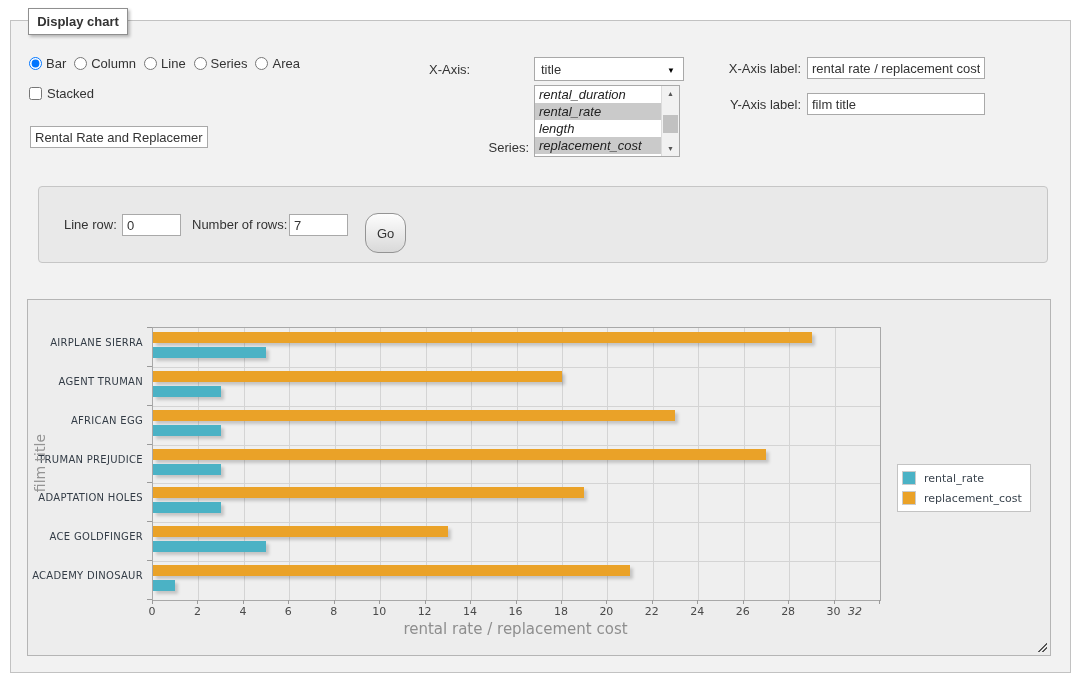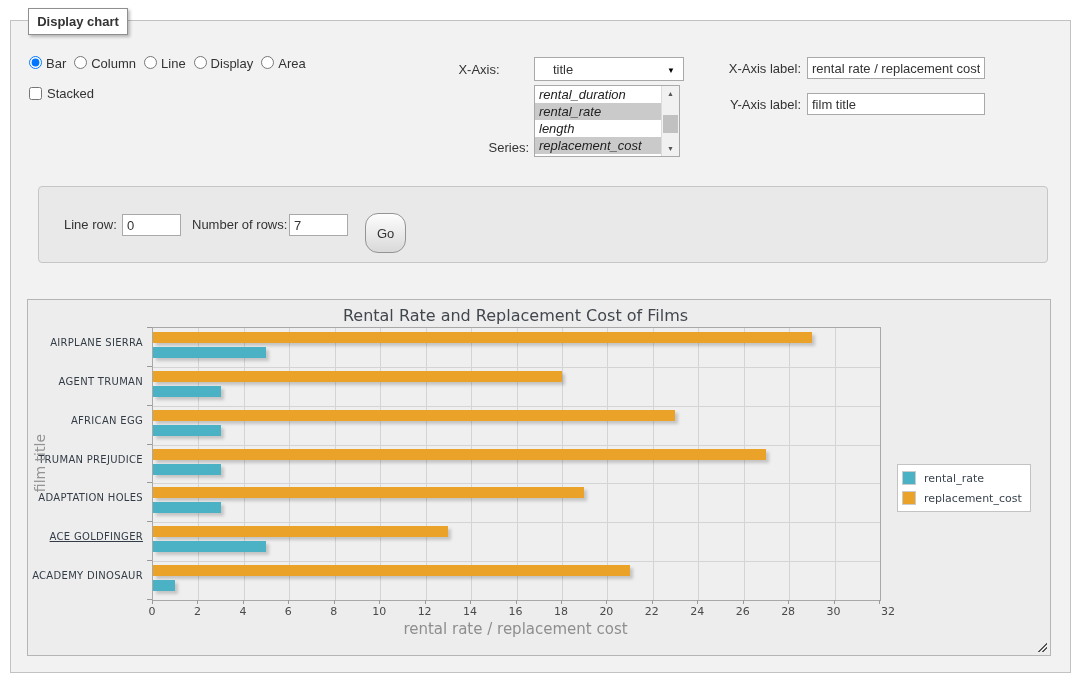--- a/index.html
+++ b/index.html
@@ -6,35 +6,35 @@
   .page{position:relative;width:1081px;height:681px;background:#fff;overflow:hidden;
         font-family:"Liberation Sans",sans-serif;font-size:13px;color:#333;}
   
   .panel{position:absolute;left:10px;top:20px;width:1059px;height:651px;
          background:#f2f2f2;border:1px solid #c2c2c2;}
   .legend-box{position:absolute;left:28px;top:8px;width:98px;height:25px;z-index:3;
               background:#fff;border:1px solid #8f8f8f;box-shadow:2px 2px 3px rgba(0,0,0,.25);
               font-weight:bold;font-size:13px;color:#333;text-align:center;line-height:25px;}
   
   .radio-row{position:absolute;left:18px;top:33px;height:18px;display:flex;align-items:center;}
-  .radio-item{display:flex;align-items:flex-start;margin-right:8px;}
+  .radio-item{display:flex;align-items:center;margin-right:8px;}
   .radio-item input{margin:0 4px 0 0;}
   .stacked-row{position:absolute;left:18px;top:65px;display:flex;align-items:center;}
   .stacked-row input{margin:0 5px 0 0;}
   .txt{border:1px solid #a9a9a9;background:#fff;height:20px;font:13px "Liberation Sans",sans-serif;
        color:#333;padding:0 4px;box-sizing:content-box;}
   .title-input{position:absolute;left:19px;top:105px;width:168px;}
   .lbl{position:absolute;color:#333;}
-  .lbl-xaxis{left:418px;top:41px;width:100px;text-align:center;}
+  .lbl-xaxis{left:418px;top:41px;width:100px;text-align:left;}
   .lbl-series{left:418px;top:119px;width:100px;text-align:right;}
   .lbl-xaxislabel{left:686px;top:40px;width:104px;text-align:right;}
   .lbl-yaxislabel{left:686px;top:76px;width:104px;text-align:right;}
   .fakeselect{position:absolute;left:523px;top:36px;width:150px;height:24px;background:#fff;
               border:1px solid #a9a9a9;box-sizing:border-box;display:flex;align-items:center;
-              padding-left:18px;cursor:default;}
+              padding-left:6px;cursor:default;}
   .fakeselect .arrow{position:absolute;right:8px;top:8px;font-size:8px;color:#000;}
   .listbox{position:absolute;left:523px;top:64px;width:146px;height:72px;background:#fff;
            border:1px solid #a9a9a9;box-sizing:border-box;overflow:hidden;}
   .opt{height:17px;line-height:17px;padding-left:4px;white-space:nowrap;color:#222;width:124px;font-style:italic;}
   .opt.sel{background:#cacaca;}
   .sb{position:absolute;top:0;right:0;bottom:0;width:17px;background:#f1f1f1;border-left:1px solid #dcdcdc;}
   .sb-btn{position:absolute;left:0;right:0;height:15px;display:flex;align-items:center;
           justify-content:center;font-size:7px;color:#555;}
   .sb-btn.up{top:0;}.sb-btn.down{bottom:0;}
   .sb-thumb{position:absolute;left:1px;right:1px;top:29px;height:18px;background:#c1c1c1;}
@@ -98,33 +98,34 @@
         <label class="radio-item">
           <input type="radio" name="ctype" style="">
           <span>Column</span>
         </label>
         <label class="radio-item">
           <input type="radio" name="ctype" style="">
           <span>Line</span>
         </label>
         <label class="radio-item">
           <input type="radio" name="ctype" style="">
-          <span>Display</span>
+          <span>Series</span>
         </label>
         <label class="radio-item">
           <input type="radio" name="ctype" style="">
           <span>Area</span>
         </label>
       </div>
 
     <div class="stacked-row">
       <input type="checkbox" id="stacked-cb" style="">
       <span>Stacked</span>
     </div>
 
+    <input class="txt title-input" value="Rental Rate and Replacemer" style="">
 
     <div class="lbl lbl-xaxis">X-Axis:</div>
     <div class="fakeselect">
       <span>title</span>
       <span class="arrow">▼</span>
     </div>
 
     <div class="lbl lbl-series">Series:</div>
     <div class="listbox">
       <div id="series-options">
@@ -148,21 +149,20 @@
 
     <div class="rows-box">
       <span class="lbl2 lbl-startrow" style="position:absolute;">Line row:</span>
       <input class="txt startrow-input" value="0" style="">
       <span class="lbl2 lbl-numrows" style="position:absolute;">Number of rows:</span>
       <input class="txt numrows-input" value="7" style="">
       <button class="go-btn">Go</button>
     </div>
 
     <div class="chart">
-      <div class="chart-title">Rental Rate and Replacement Cost of Films</div>
       <div class="plot" id="plot">
           <div class="vgrid" style="left: 6.25%;"></div>
           <div class="vgrid" style="left: 12.5%;"></div>
           <div class="vgrid" style="left: 18.75%;"></div>
           <div class="vgrid" style="left: 25%;"></div>
           <div class="vgrid" style="left: 31.25%;"></div>
           <div class="vgrid" style="left: 37.5%;"></div>
           <div class="vgrid" style="left: 43.75%;"></div>
           <div class="vgrid" style="left: 50%;"></div>
           <div class="vgrid" style="left: 56.25%;"></div>
@@ -197,21 +197,21 @@
           <div class="ycat" style="top: 37px;">AIRPLANE SIERRA</div>
           <div class="ystub" style="top: 27px;"></div>
           <div class="ycat" style="top: 75.8571px;">AGENT TRUMAN</div>
           <div class="ystub" style="top: 65.8571px;"></div>
           <div class="ycat" style="top: 114.714px;">AFRICAN EGG</div>
           <div class="ystub" style="top: 104.714px;"></div>
           <div class="ycat" style="top: 153.571px;">TRUMAN PREJUDICE</div>
           <div class="ystub" style="top: 143.571px;"></div>
           <div class="ycat" style="top: 192.429px;">ADAPTATION HOLES</div>
           <div class="ystub" style="top: 182.429px;"></div>
-          <div class="ycat" style="top: 231.286px; text-decoration: underline;">ACE GOLDFINGER</div>
+          <div class="ycat" style="top: 231.286px;">ACE GOLDFINGER</div>
           <div class="ystub" style="top: 221.286px;"></div>
           <div class="ycat" style="top: 270.143px;">ACADEMY DINOSAUR</div>
           <div class="ystub" style="top: 260.143px;"></div>
           <div class="ystub" style="top: 299px;"></div>
         </div>
       <div class="yaxis-title">
         <span>film title</span>
       </div>
       <div id="xticks">
           <div class="xtick" style="left: 124px;">0</div>
@@ -239,21 +239,21 @@
           <div class="xtick" style="left: 623.812px;">22</div>
           <div class="xstub" style="left: 623.812px;"></div>
           <div class="xtick" style="left: 669.25px;">24</div>
           <div class="xstub" style="left: 669.25px;"></div>
           <div class="xtick" style="left: 714.688px;">26</div>
           <div class="xstub" style="left: 714.688px;"></div>
           <div class="xtick" style="left: 760.125px;">28</div>
           <div class="xstub" style="left: 760.125px;"></div>
           <div class="xtick" style="left: 805.562px;">30</div>
           <div class="xstub" style="left: 805.562px;"></div>
-          <div class="xtick" style="left: 860px;">32</div>
+          <div class="xtick" style="left: 827px; font-style: italic;">32</div>
           <div class="xstub" style="left: 851px;"></div>
         </div>
       <div class="xaxis-title">rental rate / replacement cost</div>
       <div class="legend" id="legend">
           <div class="legend-row">
             <div class="sw" style="background: rgb(75, 178, 197);"></div>
             <span>rental_rate</span>
           </div>
           <div class="legend-row">
             <div class="sw" style="background: rgb(234, 162, 40);"></div>

